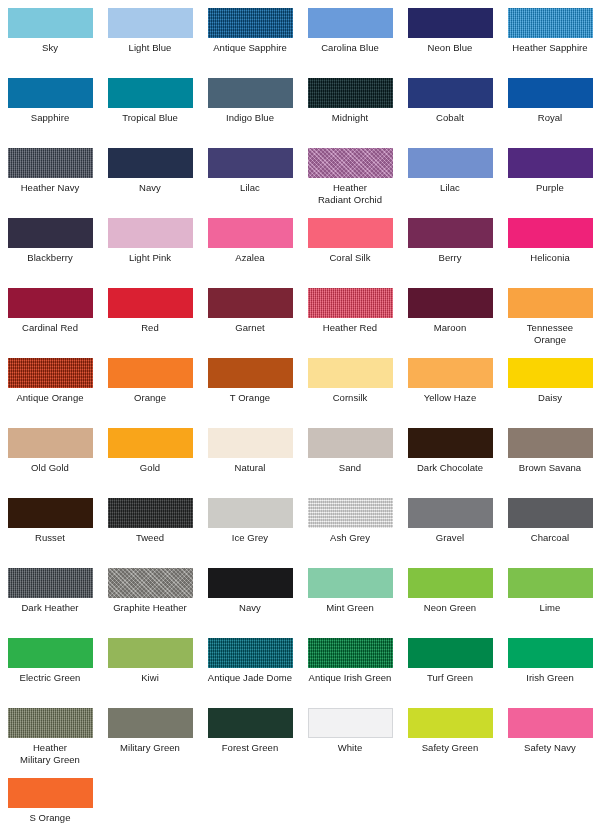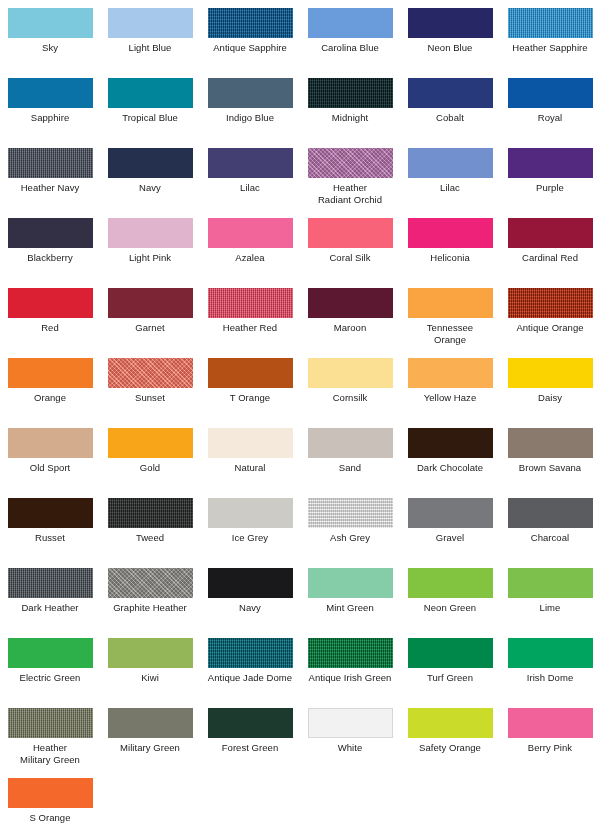--- a/index.html
+++ b/index.html
@@ -158,20 +158,24 @@
     </div>
     <div class="swatch-cell">
       <div class="swatch-chip " style="background-color: rgb(241, 101, 155);"></div>
       <div class="swatch-label">Azalea</div>
     </div>
     <div class="swatch-cell">
       <div class="swatch-chip " style="background-color: rgb(248, 99, 121);"></div>
       <div class="swatch-label">Coral Silk</div>
     </div>
     <div class="swatch-cell">
+      <div class="swatch-chip " style="background-color: rgb(117, 42, 85);"></div>
+      <div class="swatch-label">Berry</div>
+    </div>
+    <div class="swatch-cell">
       <div class="swatch-chip " style="background-color: rgb(239, 34, 121);"></div>
       <div class="swatch-label">Heliconia</div>
     </div>
     <div class="swatch-cell">
       <div class="swatch-chip " style="background-color: rgb(149, 22, 56);"></div>
       <div class="swatch-label">Cardinal Red</div>
     </div>
     <div class="swatch-cell">
       <div class="swatch-chip " style="background-color: rgb(218, 32, 50);"></div>
       <div class="swatch-label">Red</div>
@@ -195,42 +199,38 @@
     </div>
     <div class="swatch-cell">
       <div class="swatch-chip tex-knit" style="background-color: rgb(216, 52, 16);"></div>
       <div class="swatch-label">Antique Orange</div>
     </div>
     <div class="swatch-cell">
       <div class="swatch-chip " style="background-color: rgb(244, 123, 38);"></div>
       <div class="swatch-label">Orange</div>
     </div>
     <div class="swatch-cell">
-      <div class="swatch-chip tex-speckle" style="background-color: rgb(248, 112, 92);"></div>
-      <div class="swatch-label">Sunset</div>
-    </div>
-    <div class="swatch-cell">
       <div class="swatch-chip " style="background-color: rgb(180, 80, 21);"></div>
       <div class="swatch-label">T Orange</div>
     </div>
     <div class="swatch-cell">
       <div class="swatch-chip " style="background-color: rgb(251, 223, 147);"></div>
       <div class="swatch-label">Cornsilk</div>
     </div>
     <div class="swatch-cell">
       <div class="swatch-chip " style="background-color: rgb(250, 175, 82);"></div>
       <div class="swatch-label">Yellow Haze</div>
     </div>
     <div class="swatch-cell">
       <div class="swatch-chip " style="background-color: rgb(251, 212, 0);"></div>
       <div class="swatch-label">Daisy</div>
     </div>
     <div class="swatch-cell">
       <div class="swatch-chip " style="background-color: rgb(210, 172, 140);"></div>
-      <div class="swatch-label">Old Sport</div>
+      <div class="swatch-label">Old Gold</div>
     </div>
     <div class="swatch-cell">
       <div class="swatch-chip " style="background-color: rgb(249, 165, 26);"></div>
       <div class="swatch-label">Gold</div>
     </div>
     <div class="swatch-cell">
       <div class="swatch-chip " style="background-color: rgb(244, 233, 218);"></div>
       <div class="swatch-label">Natural</div>
     </div>
     <div class="swatch-cell">
@@ -308,44 +308,44 @@
     <div class="swatch-cell">
       <div class="swatch-chip tex-knit" style="background-color: rgb(0, 146, 71);"></div>
       <div class="swatch-label">Antique Irish Green</div>
     </div>
     <div class="swatch-cell">
       <div class="swatch-chip " style="background-color: rgb(0, 135, 74);"></div>
       <div class="swatch-label">Turf Green</div>
     </div>
     <div class="swatch-cell">
       <div class="swatch-chip " style="background-color: rgb(0, 164, 95);"></div>
-      <div class="swatch-label">Irish Dome</div>
+      <div class="swatch-label">Irish Green</div>
     </div>
     <div class="swatch-cell">
       <div class="swatch-chip tex-heather" style="background-color: rgb(108, 114, 86);"></div>
       <div class="swatch-label">Heather
 Military Green</div>
     </div>
     <div class="swatch-cell">
       <div class="swatch-chip " style="background-color: rgb(119, 120, 106);"></div>
       <div class="swatch-label">Military Green</div>
     </div>
     <div class="swatch-cell">
       <div class="swatch-chip " style="background-color: rgb(29, 58, 46);"></div>
       <div class="swatch-label">Forest Green</div>
     </div>
     <div class="swatch-cell">
       <div class="swatch-chip  bordered" style="background-color: rgb(242, 242, 243);"></div>
       <div class="swatch-label">White</div>
     </div>
     <div class="swatch-cell">
       <div class="swatch-chip " style="background-color: rgb(203, 219, 42);"></div>
-      <div class="swatch-label">Safety Orange</div>
+      <div class="swatch-label">Safety Green</div>
     </div>
     <div class="swatch-cell">
       <div class="swatch-chip " style="background-color: rgb(242, 98, 154);"></div>
-      <div class="swatch-label">Berry Pink</div>
+      <div class="swatch-label">Safety Navy</div>
     </div>
     <div class="swatch-cell">
       <div class="swatch-chip " style="background-color: rgb(244, 105, 43);"></div>
       <div class="swatch-label">S  Orange</div>
     </div>
   </div>
 
 </body></html>

